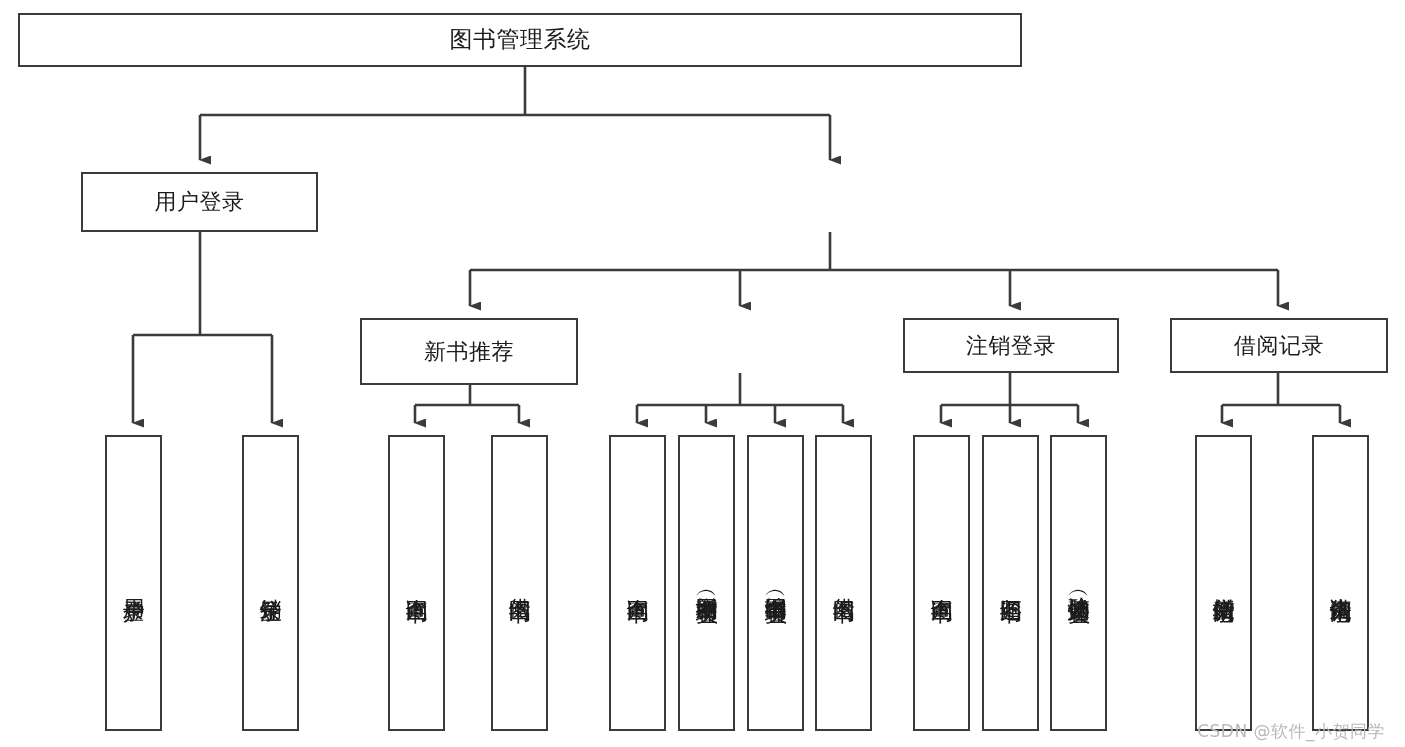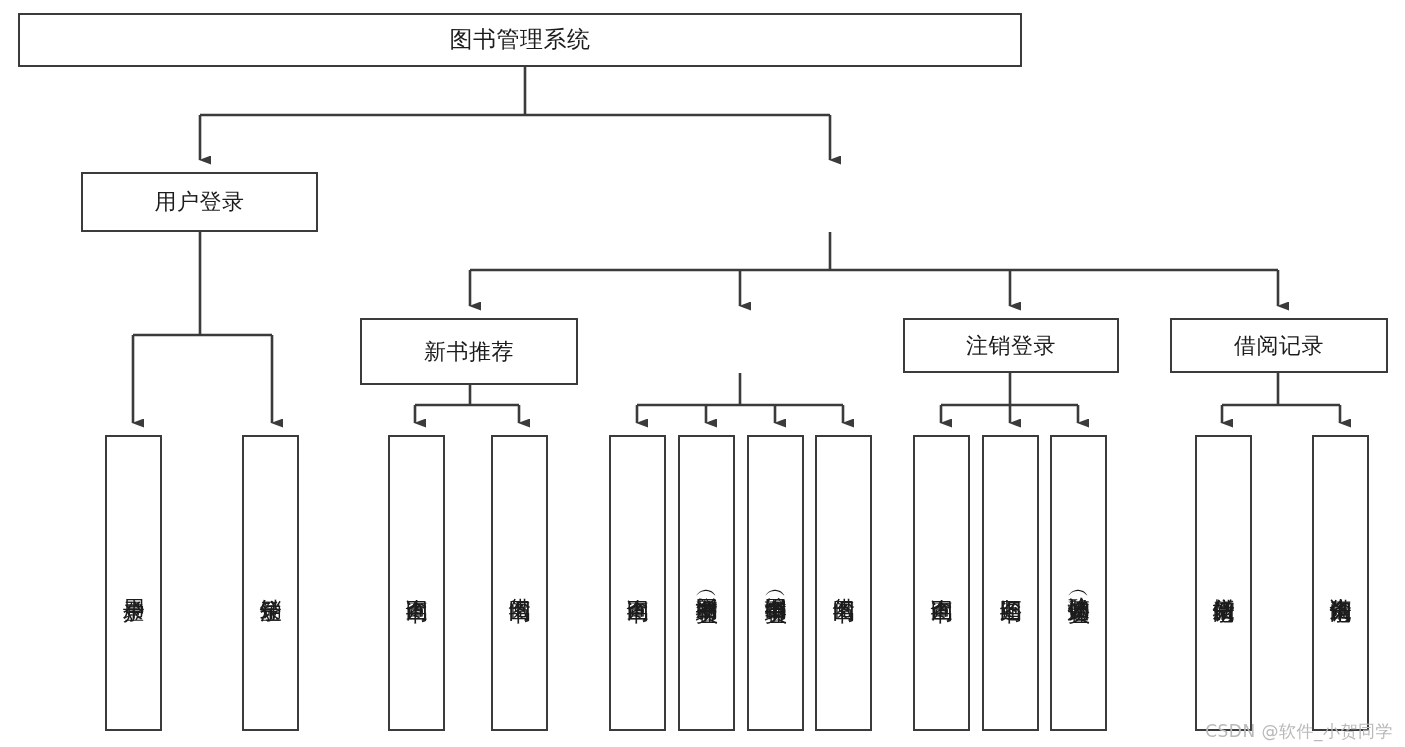--- a/index.html
+++ b/index.html
@@ -51,21 +51,21 @@
     font-size: 22px;
     line-height: 1.30;
     letter-spacing: 1px;
     white-space: normal;
     max-height: 100%;
     text-align: center;
   }
   .node.root .label { font-size: 23px; }
   .watermark {
     position: absolute;
-    right: 12px;
+    right: 20px;
     bottom: 4px;
     font-size: 17px;
     color: #b9b9b9;
     white-space: nowrap;
     letter-spacing: 0.5px;
   }
 </style>
 </head>
 <body>
 

